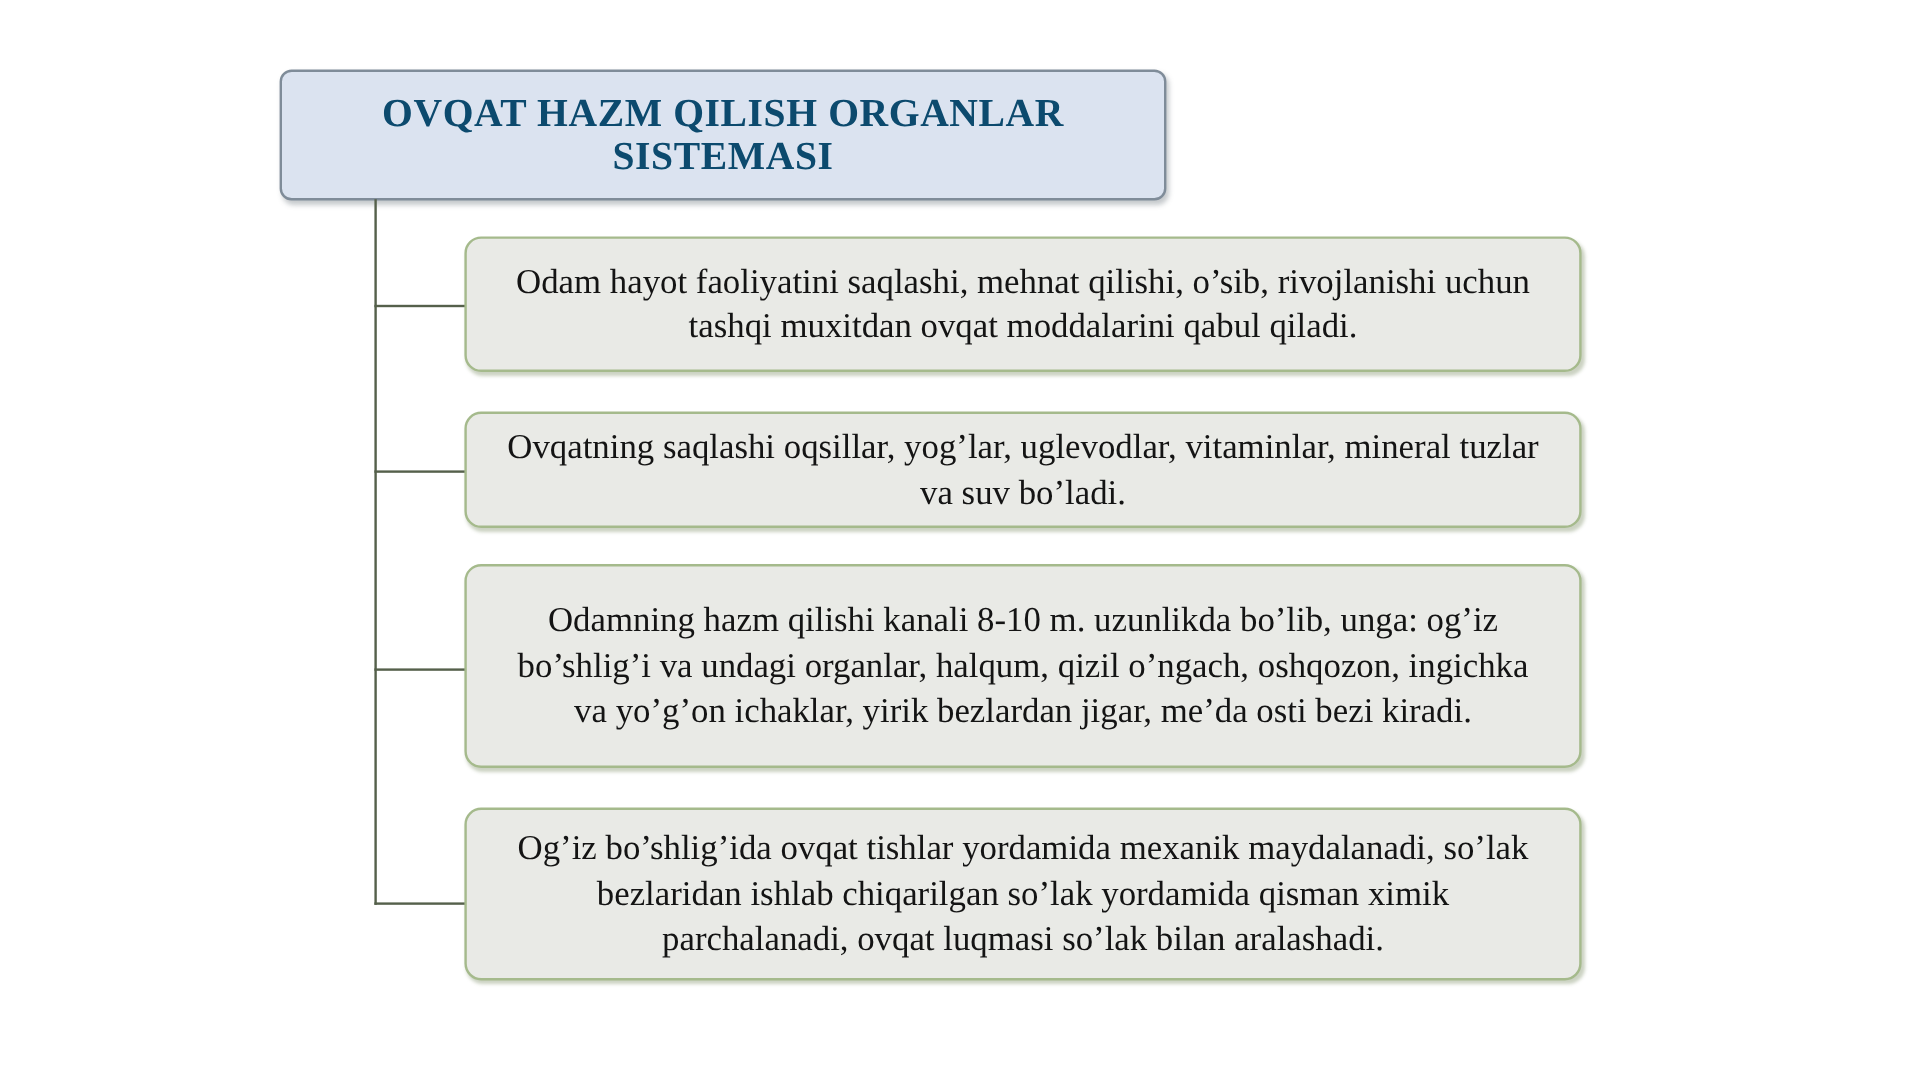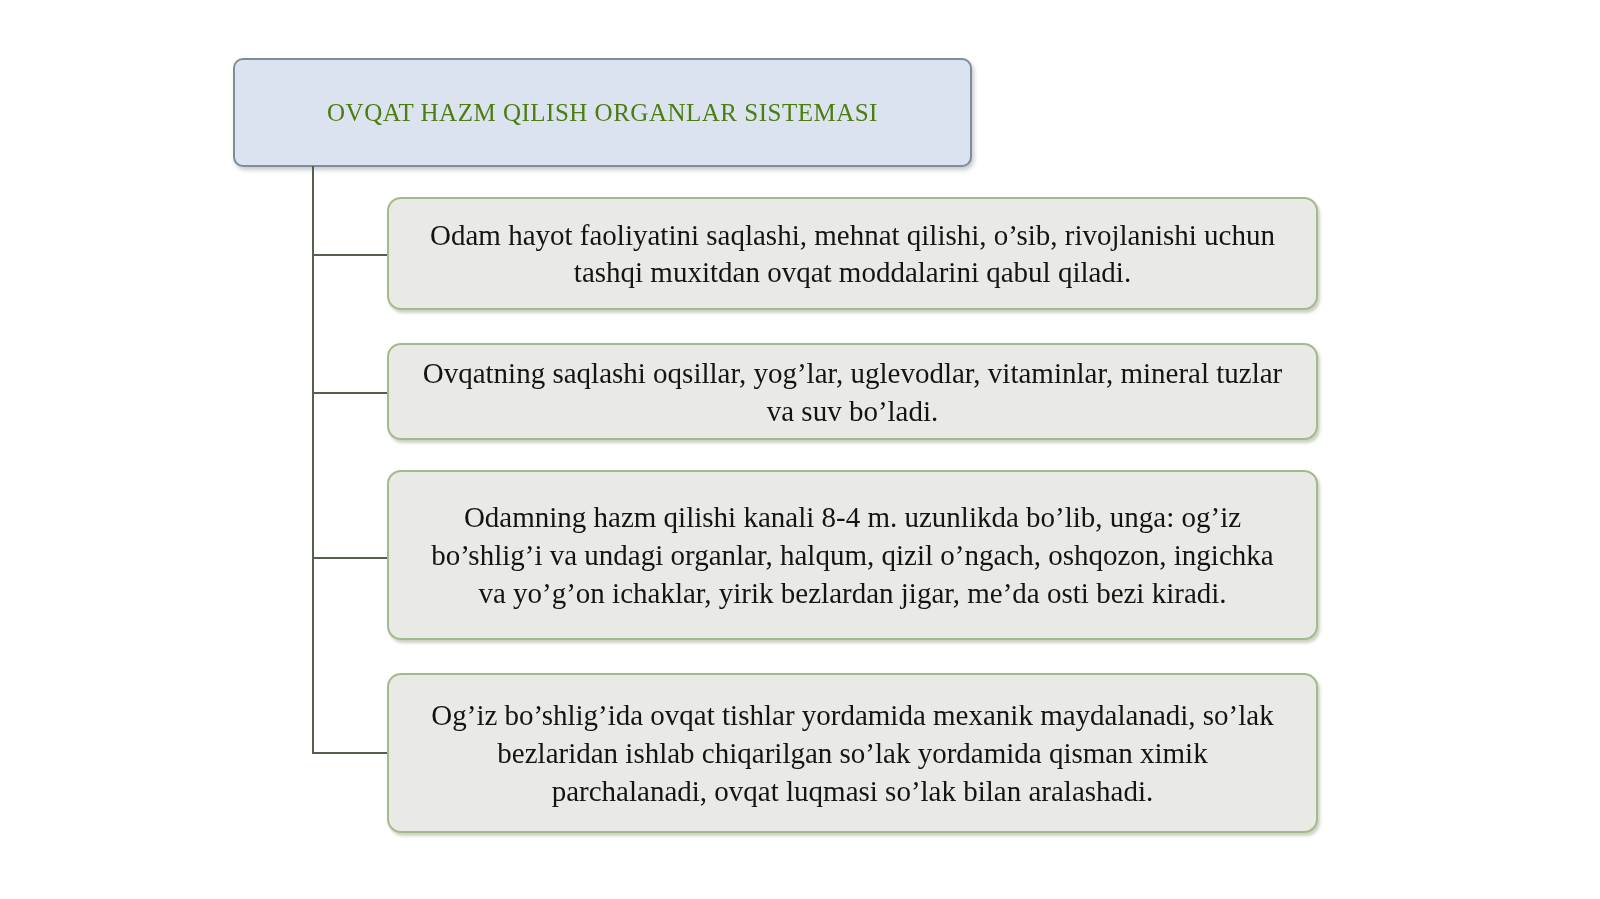--- a/index.html
+++ b/index.html
@@ -27,24 +27,24 @@
     border: 2px solid #7f8c99;
     border-radius: 10px;
     box-shadow: 2px 3px 4px rgba(90, 100, 110, 0.35);
     display: flex;
     align-items: center;
     justify-content: center;
     box-sizing: border-box;
     text-align: center;
   }
   .title-box .title-text {
-    font-size: 25px;
+    font-size: 33px;
     line-height: 36px;
-    font-weight: normal;
-    color: #4d7c0f;
+    font-weight: bold;
+    color: #0c4a6e;
     letter-spacing: 0.5px;
     padding: 0 40px;
   }
 
   
   .node-box {
     position: absolute;
     left: 387px;
     width: 931px;
     background: #e9eae6;
@@ -60,21 +60,21 @@
   .node-box .node-text {
     font-size: 29px;
     line-height: 38px;
     color: #141414;
     padding: 0 28px;
   }
   .node-1 { top: 197px; height: 113px; }
   .node-1 .node-text { line-height: 37px; }
   .node-2 { top: 343px; height: 97px; }
   .node-3 { top: 470px; height: 170px; }
-  .node-4 { top: 673px; height: 160px; }
+  .node-4 { top: 673px; height: 144px; }
 
   
   .connector {
     position: absolute;
     background: #55604b;
   }
   .conn-vertical {
     left: 312px;
     top: 166px;
     width: 2px;
@@ -107,20 +107,20 @@
 
   <div class="node-box node-1">
     <span class="node-text">Odam hayot faoliyatini saqlashi, mehnat qilishi, o’sib, rivojlanishi uchun tashqi muxitdan ovqat moddalarini qabul qiladi.</span>
   </div>
 
   <div class="node-box node-2">
     <span class="node-text">Ovqatning saqlashi oqsillar, yog’lar, uglevodlar, vitaminlar, mineral tuzlar va suv bo’ladi.</span>
   </div>
 
   <div class="node-box node-3">
-    <span class="node-text">Odamning hazm qilishi kanali 8-4 m. uzunlikda bo’lib, unga: og’iz bo’shlig’i va undagi organlar, halqum, qizil o’ngach, oshqozon, ingichka va yo’g’on ichaklar, yirik bezlardan jigar, me’da osti bezi kiradi.</span>
+    <span class="node-text">Odamning hazm qilishi kanali 8-10 m. uzunlikda bo’lib, unga: og’iz bo’shlig’i va undagi organlar, halqum, qizil o’ngach, oshqozon, ingichka va yo’g’on ichaklar, yirik bezlardan jigar, me’da osti bezi kiradi.</span>
   </div>
 
   <div class="node-box node-4">
     <span class="node-text">Og’iz bo’shlig’ida ovqat tishlar yordamida mexanik maydalanadi, so’lak bezlaridan ishlab chiqarilgan so’lak yordamida qisman ximik parchalanadi, ovqat luqmasi so’lak bilan aralashadi.</span>
   </div>
 
 </div>
 
 </body></html>

